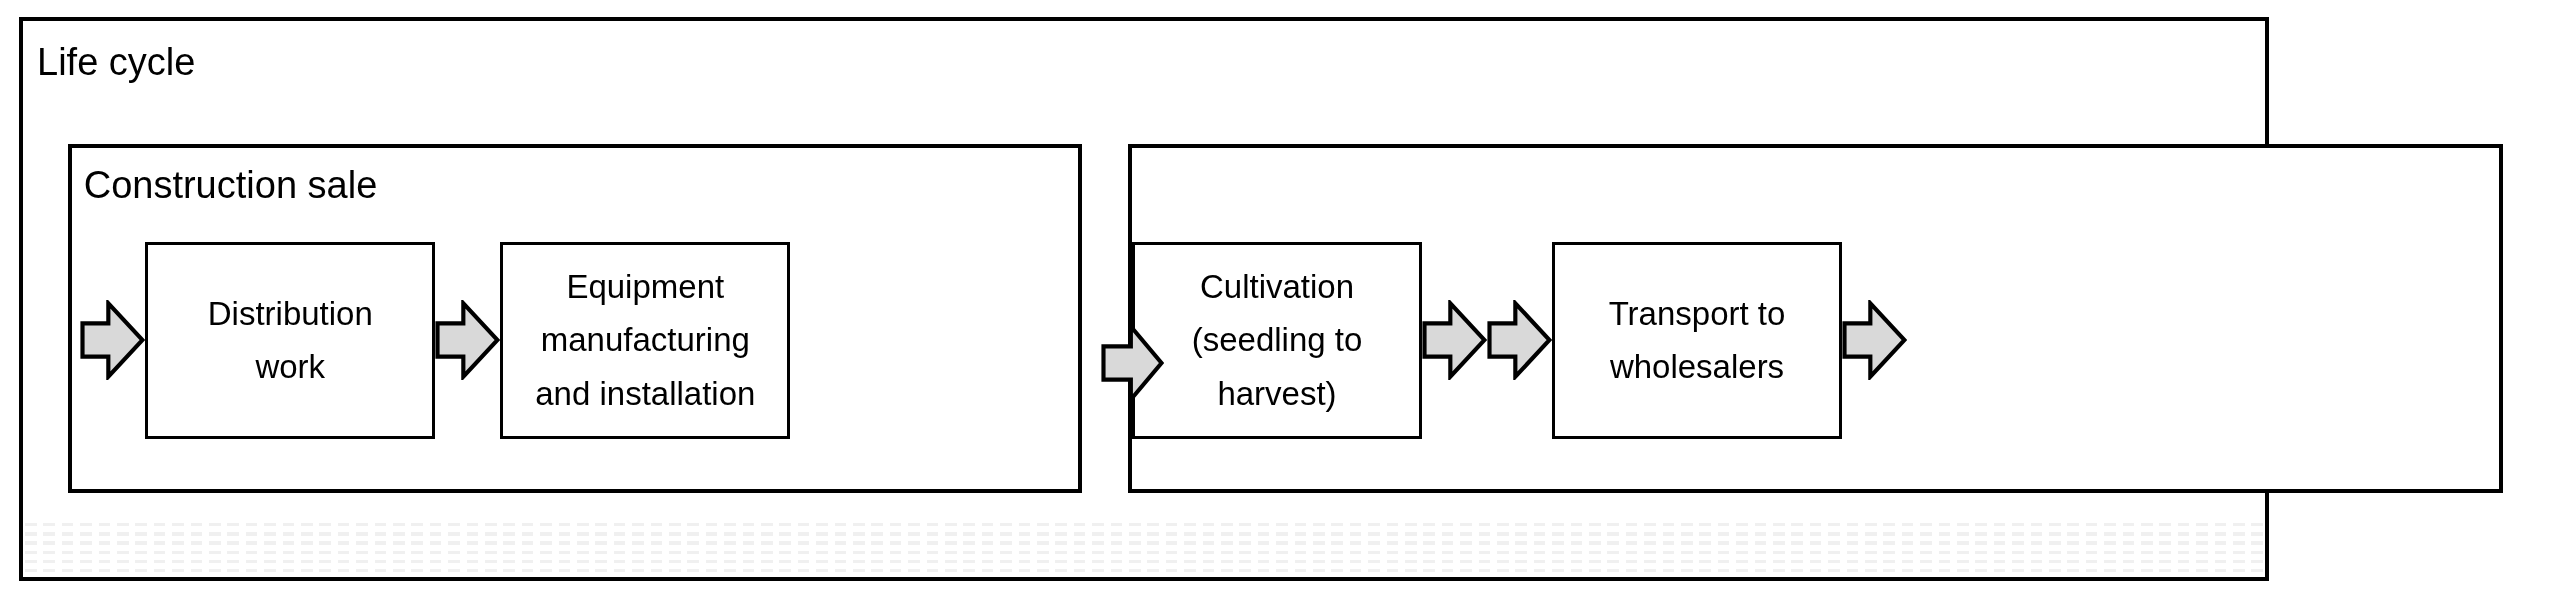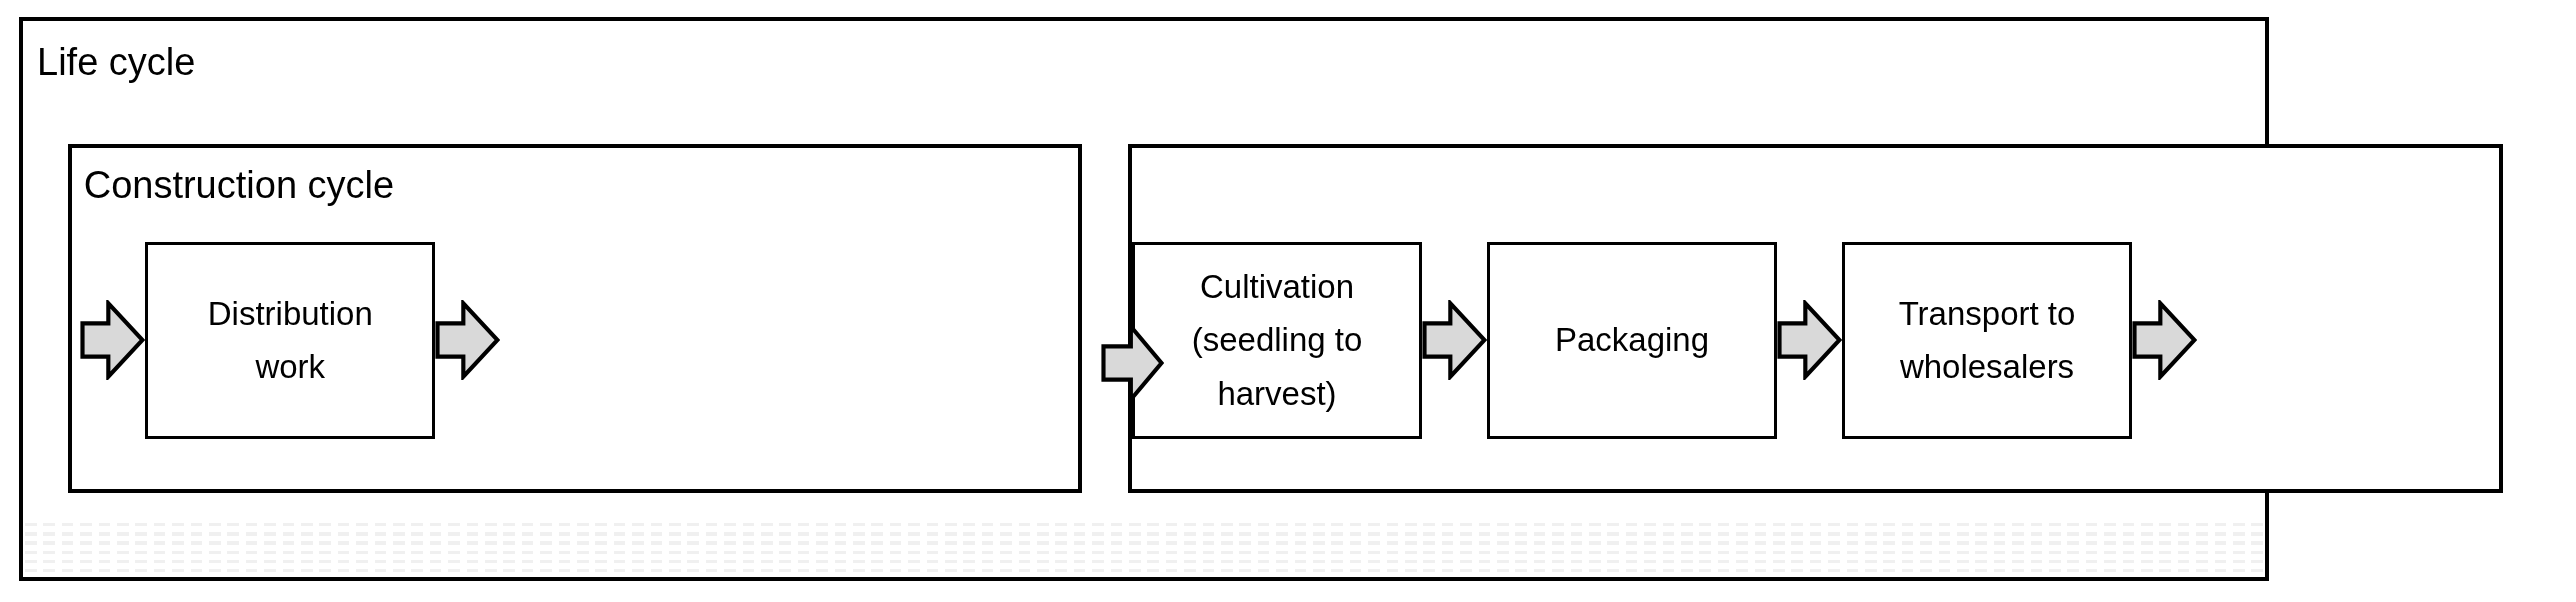--- a/index.html
+++ b/index.html
@@ -117,54 +117,56 @@
 </style>
 </head>
 <body>
 
 <div class="canvas">
   <div class="outer-box">
 
     <div class="diagram-title">Life cycle</div>
 
     <div class="phase-box phase-construction">
-      <div class="phase-label">Construction cycle</div>
+      <div class="phase-label">Construction sale</div>
       <div class="steps-row">
         <span class="flow-arrow">
           <svg viewBox="0 0 78 96" aria-hidden="true">
             <polygon points="3,28 34,28 34,4 75,48 34,92 34,68 3,68"></polygon>
           </svg>
         </span>
         <div class="step-box">
           <span class="step-label">Distribution
 work</span>
         </div>
         <span class="flow-arrow">
           <svg viewBox="0 0 78 96" aria-hidden="true">
             <polygon points="3,28 34,28 34,4 75,48 34,92 34,68 3,68"></polygon>
           </svg>
         </span>
+        <div class="step-box">
+          <span class="step-label">Equipment
+manufacturing
+and installation</span>
+        </div>
       </div>
     </div>
 
     <div class="phase-box phase-operation">
       <div class="steps-row">
         <div class="step-box">
           <span class="step-label">Cultivation
 (seedling to
 harvest)</span>
         </div>
         <span class="flow-arrow">
           <svg viewBox="0 0 78 96" aria-hidden="true">
             <polygon points="3,28 34,28 34,4 75,48 34,92 34,68 3,68"></polygon>
           </svg>
         </span>
-        <div class="step-box">
-          <span class="step-label">Packaging</span>
-        </div>
         <span class="flow-arrow">
           <svg viewBox="0 0 78 96" aria-hidden="true">
             <polygon points="3,28 34,28 34,4 75,48 34,92 34,68 3,68"></polygon>
           </svg>
         </span>
         <div class="step-box">
           <span class="step-label">Transport to
 wholesalers</span>
         </div>
         <span class="flow-arrow">

